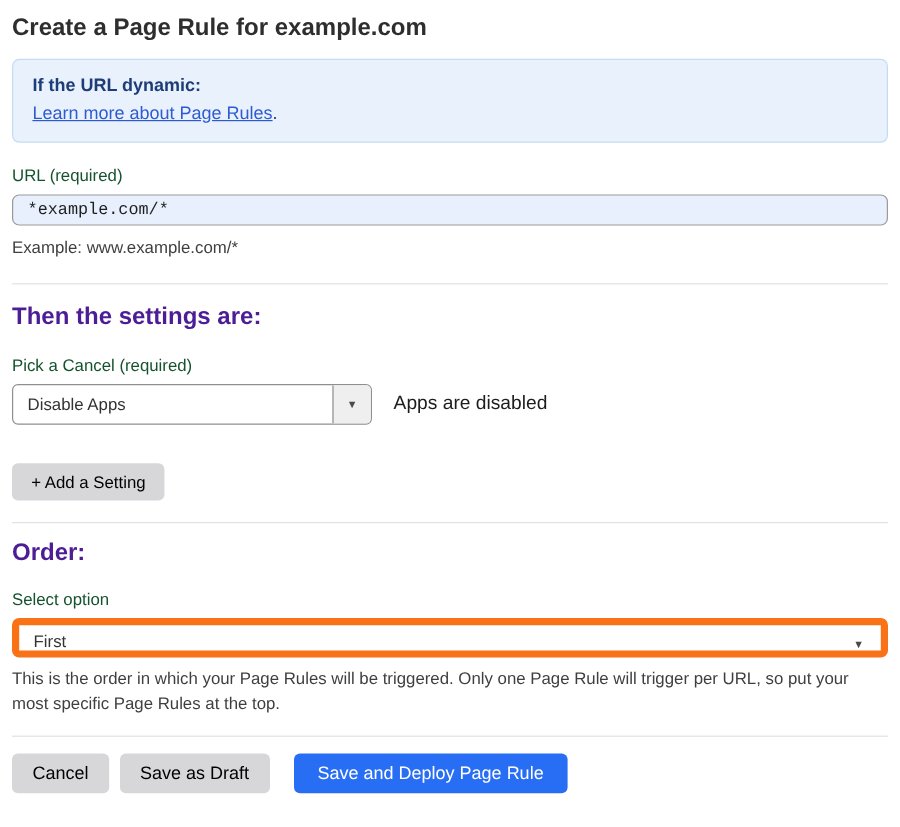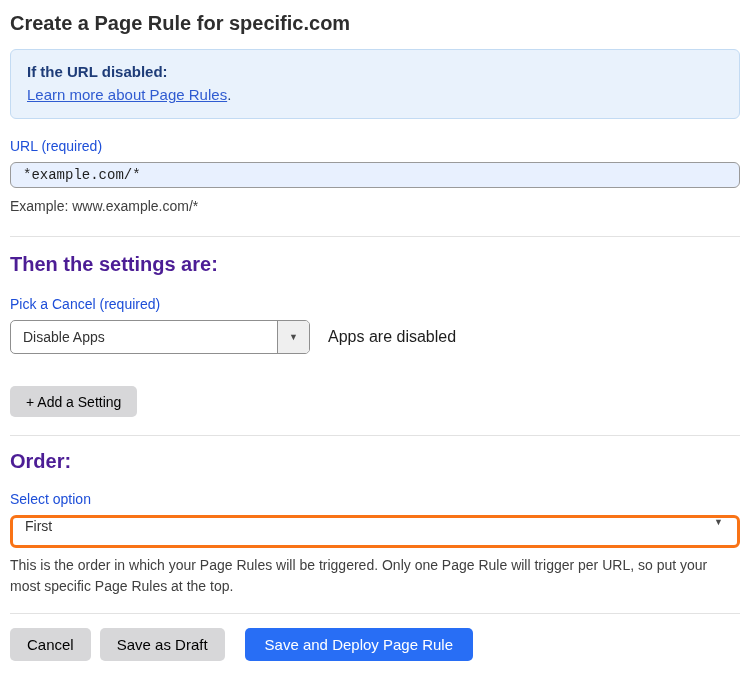--- a/index.html
+++ b/index.html
@@ -28,21 +28,21 @@
     font-size: 15px;
     line-height: 23px;
     color: #1e3c78;
   }
   .info-heading { font-weight: bold; }
   .info-link { color: #2f5bd1; text-decoration: underline; cursor: pointer; }
   .info-link-suffix { color: #1e3c78; }
 
   .field-label {
     font-size: 14px;
-    color: #1d4ed8;
+    color: #14532d;
     margin: 19px 0 7px 0;
     line-height: 17px;
   }
 
   .url-input {
     display: block;
     width: 100%;
     height: 26px;
     background: #e8f0fe;
     border: 1px solid #9a9a9a;
@@ -133,48 +133,48 @@
     color: #ffffff;
     padding: 0 20px;
     margin-left: 11px;
   }
   .add-setting { margin-top: 32px; height: 31px; font-size: 14px; padding: 0 16px; }
 
   .order-select {
     width: 100%;
     height: 33px;
     background: #ffffff;
-    border: 3px solid #f97316;
+    border: 6px solid #f97316;
     border-radius: 6px;
     display: flex;
-    align-items: flex-start;
+    align-items: flex-end;
     justify-content: space-between;
     padding: 0 14px 0 12px;
     cursor: pointer;
   }
   .order-select .select-value { padding-left: 0; line-height: normal; }
 
   .order-hint { margin-top: 7px; max-width: 724px; }
 
   .footer {
     display: flex;
     align-items: center;
     gap: 9px;
     margin-top: 14px;
   }
 </style>
 </head>
 <body>
 
 <div class="container">
 
-  <h1 class="page-title">Create a Page Rule for specific.com</h1>
+  <h1 class="page-title">Create a Page Rule for example.com</h1>
 
   <div class="info-box">
-    <div class="info-heading">If the URL disabled:</div>
+    <div class="info-heading">If the URL dynamic:</div>
     <div class="info-link-line"><a class="info-link">Learn more about Page Rules</a><span class="info-link-suffix">.</span></div>
   </div>
 
   <div class="field-label">URL (required)</div>
   <input class="url-input" type="text" value="*example.com/*" style="">
   <div class="field-hint">Example: www.example.com/*</div>
 
   <hr class="divider">
 
   <h2 class="section-heading">Then the settings are:</h2>

